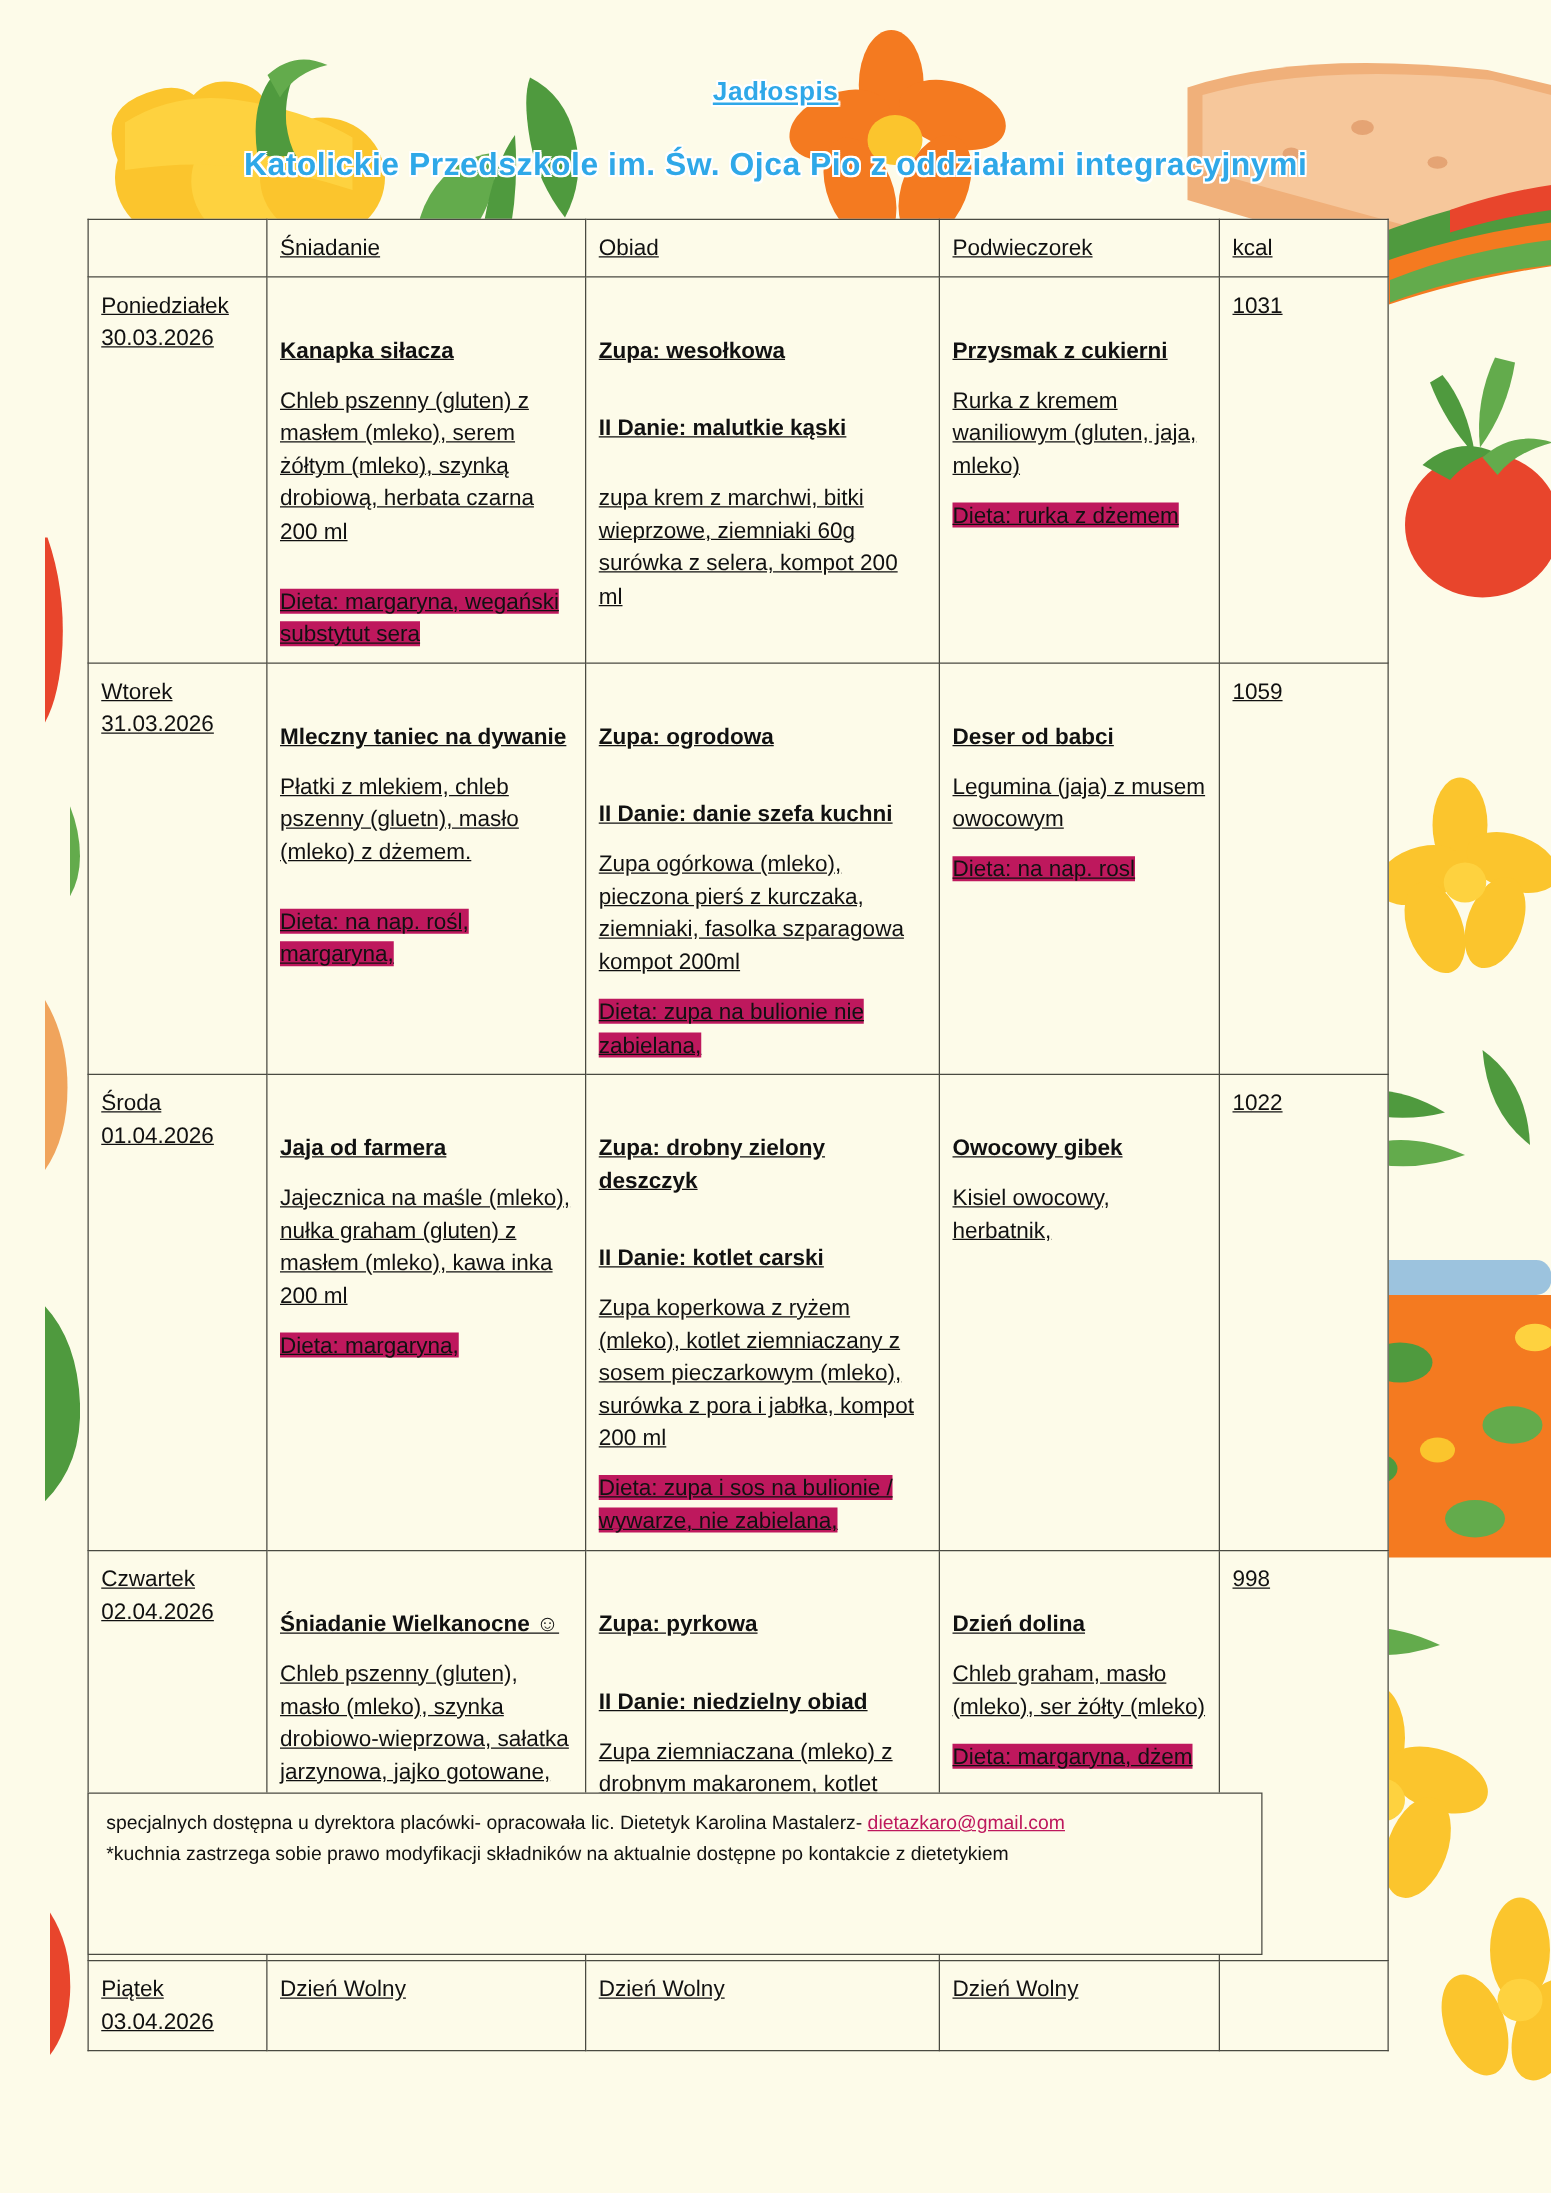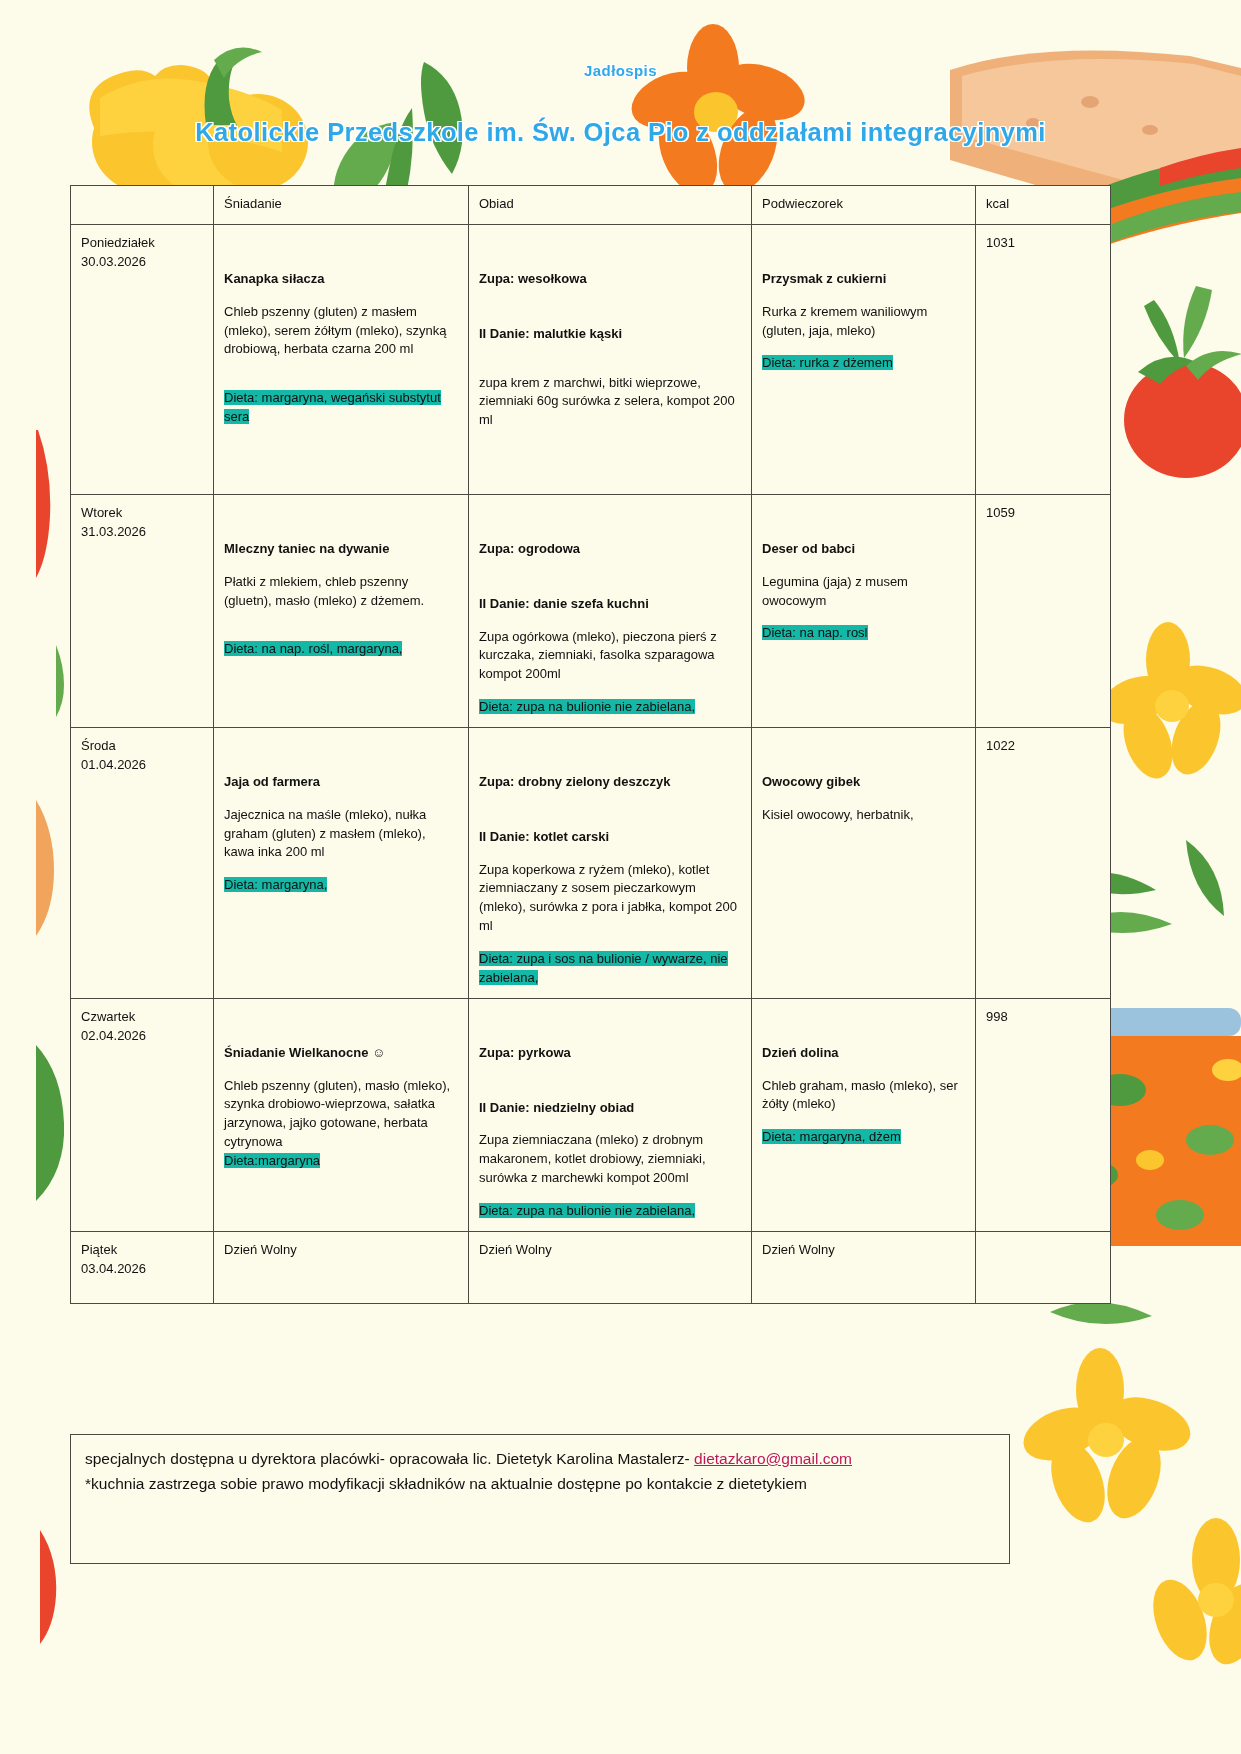--- a/index.html
+++ b/index.html
@@ -21,52 +21,53 @@
     position:absolute; left:0; top:0; width:1241px; height:185px;
   }
   .title-main, .title-sub{
     position:absolute; width:100%; text-align:center;
     color:#2fa8e8; font-weight:bold; letter-spacing:.4px;
     text-shadow:
       -1.4px -1.4px 0 #ffffff,  1.4px -1.4px 0 #ffffff,
       -1.4px  1.4px 0 #ffffff,  1.4px  1.4px 0 #ffffff,
       -1.4px 0 0 #ffffff, 1.4px 0 0 #ffffff, 0 -1.4px 0 #ffffff, 0 1.4px 0 #ffffff;
   }
-  .title-main{ top:62px; font-size:15px; }
+  .title-main{ top:62px; font-size:21px;text-decoration:underline; }
   .title-sub { top:118px; font-size:25.5px; }
 
   
   table.menu{
     position:absolute;
-    left:70px; top:185px;
+    left:70px; top:175px;
     width:1040px;
     border-collapse:collapse;
     background:#fdfbe9;
-    font-size:13px;
+    font-size:18px;
     color:#111;
     table-layout:fixed;
+    text-decoration:underline;
   }
   table.menu td, table.menu th{
     border:1.4px solid #4a4a42;
     vertical-align:top;
     padding:9px 10px 10px 10px;
     text-align:left;
     font-weight:normal;
     line-height:1.45;
     background:#fdfbe9;
   }
   col.c-day   { width:143px; }
   col.c-meal  { width:255px; }
   col.c-obiad { width:283px; }
   col.c-pod   { width:224px; }
   col.c-kcal  { width:135px; }
 
   thead td{ height:32px; padding-top:6px; padding-bottom:6px; }
   .dishname{ font-weight:bold;margin-top:36px; }
-  .hl{ background:#14b8a6; }
+  .hl{ background:#be185d; }
   .blk{ display:block; }
   .spacer{ display:block; height:14px; }
   .spacer-lg{ display:block; height:30px; }
 
   td.kcal{ text-align:left; }
 
   
   .notebox{
     position:absolute;
     left:70px; top:1434px;

